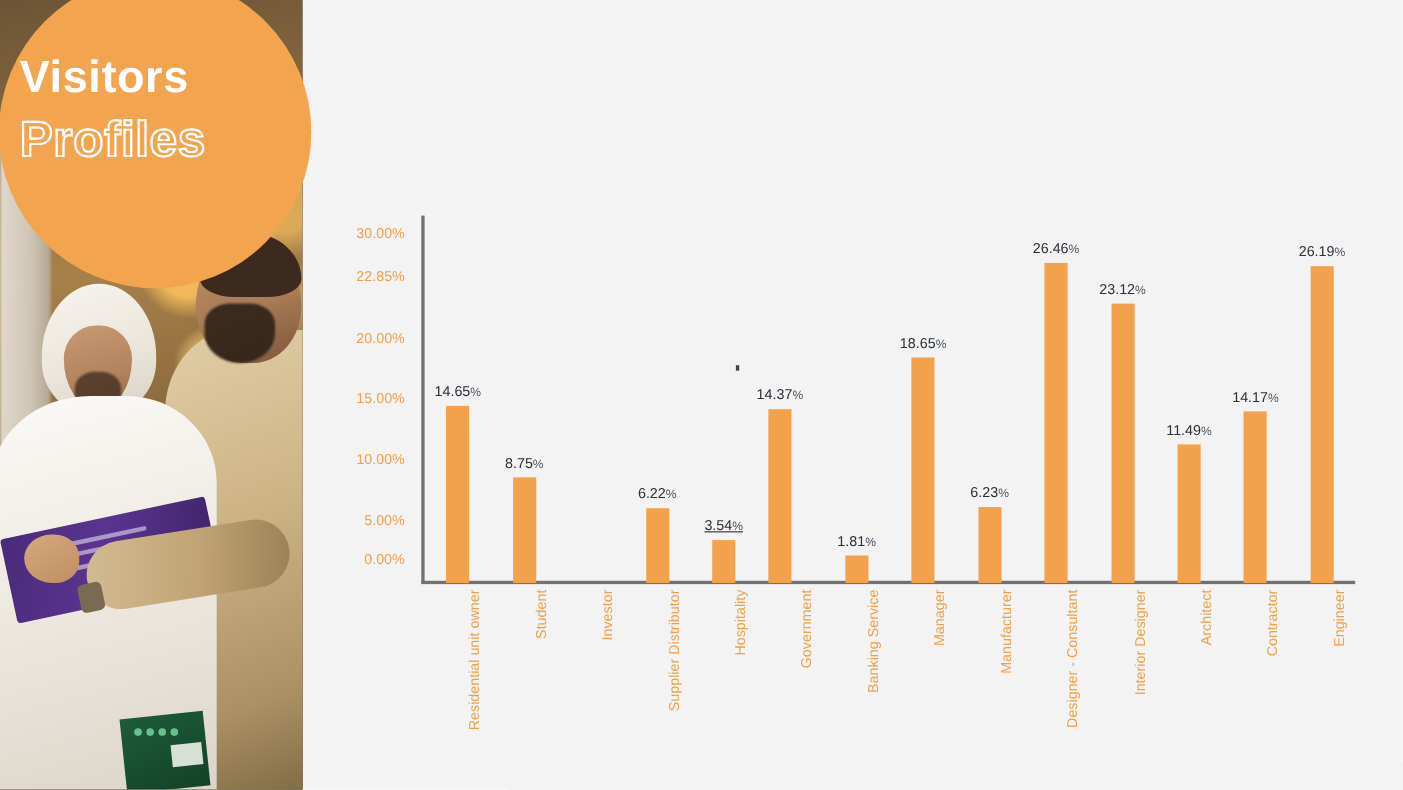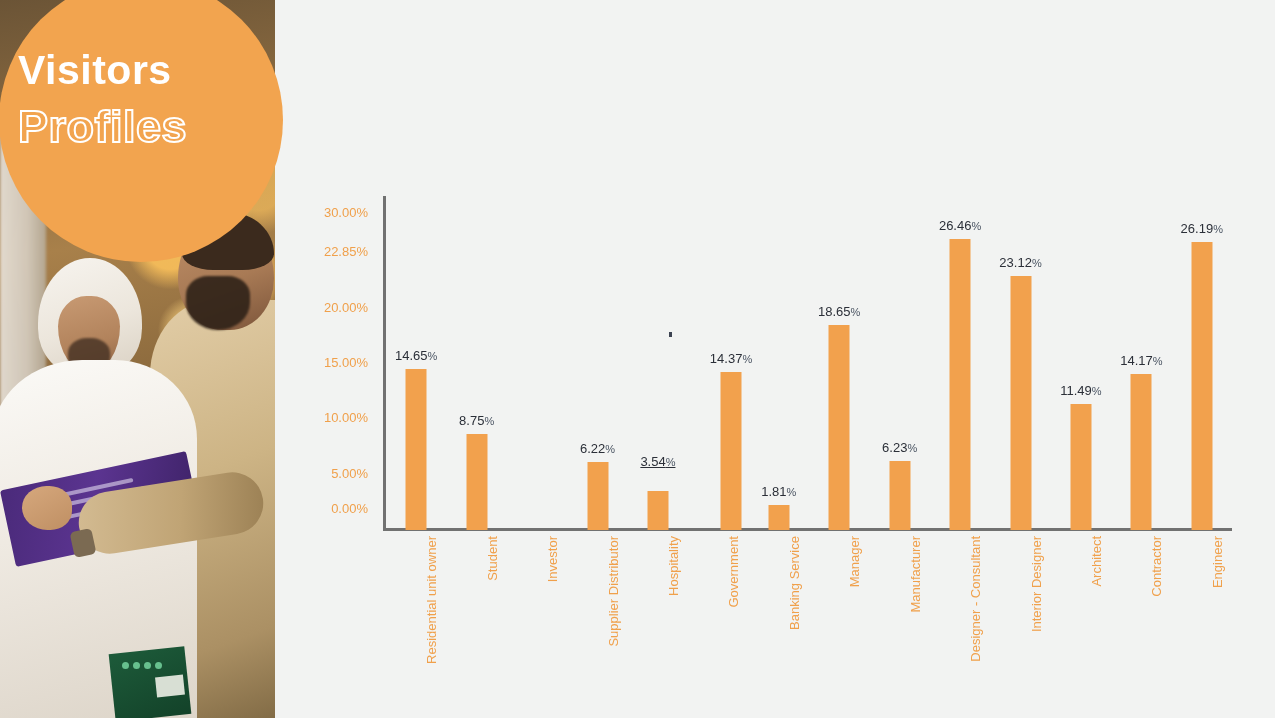--- a/index.html
+++ b/index.html
@@ -420,23 +420,23 @@
         <div class="bar-slot" style="left: 60.6429px;">
           <div class="bar" style="height: 96px;"></div>
           <div class="bar-value" style="bottom: 102px;">8.75<span class="pct">%</span></div>
         </div>
         <div class="bar-slot" style="left: 181.5px;">
           <div class="bar" style="height: 68px;"></div>
           <div class="bar-value" style="bottom: 74px;">6.22<span class="pct">%</span></div>
         </div>
         <div class="bar-slot" style="left: 241.929px;">
           <div class="bar" style="height: 39px;"></div>
-          <div class="bar-value" style="bottom: 61px; text-decoration: underline;">3.54<span class="pct">%</span></div>
-        </div>
-        <div class="bar-slot" style="left: 315px;">
+          <div class="bar-value" style="bottom: 45px; text-decoration: underline;">3.54<span class="pct">%</span></div>
+        </div>
+        <div class="bar-slot" style="left: 293px;">
           <div class="bar" style="height: 158px;"></div>
           <div class="bar-value" style="bottom: 164px;">14.37<span class="pct">%</span></div>
         </div>
         <div class="bar-slot" style="left: 362.786px;">
           <div class="bar" style="height: 25px;"></div>
           <div class="bar-value" style="bottom: 31px;">1.81<span class="pct">%</span></div>
         </div>
         <div class="bar-slot" style="left: 423.214px;">
           <div class="bar" style="height: 205px;"></div>
           <div class="bar-value" style="bottom: 211px;">18.65<span class="pct">%</span></div>

